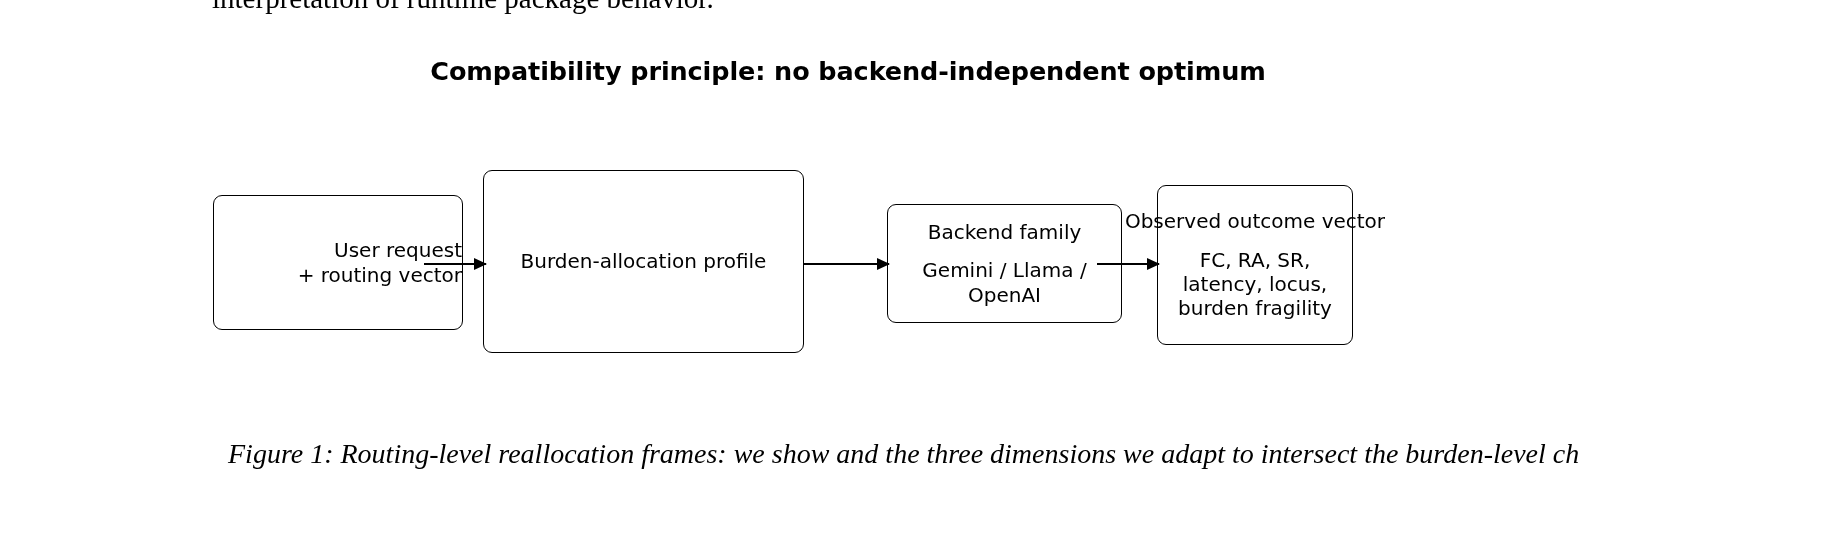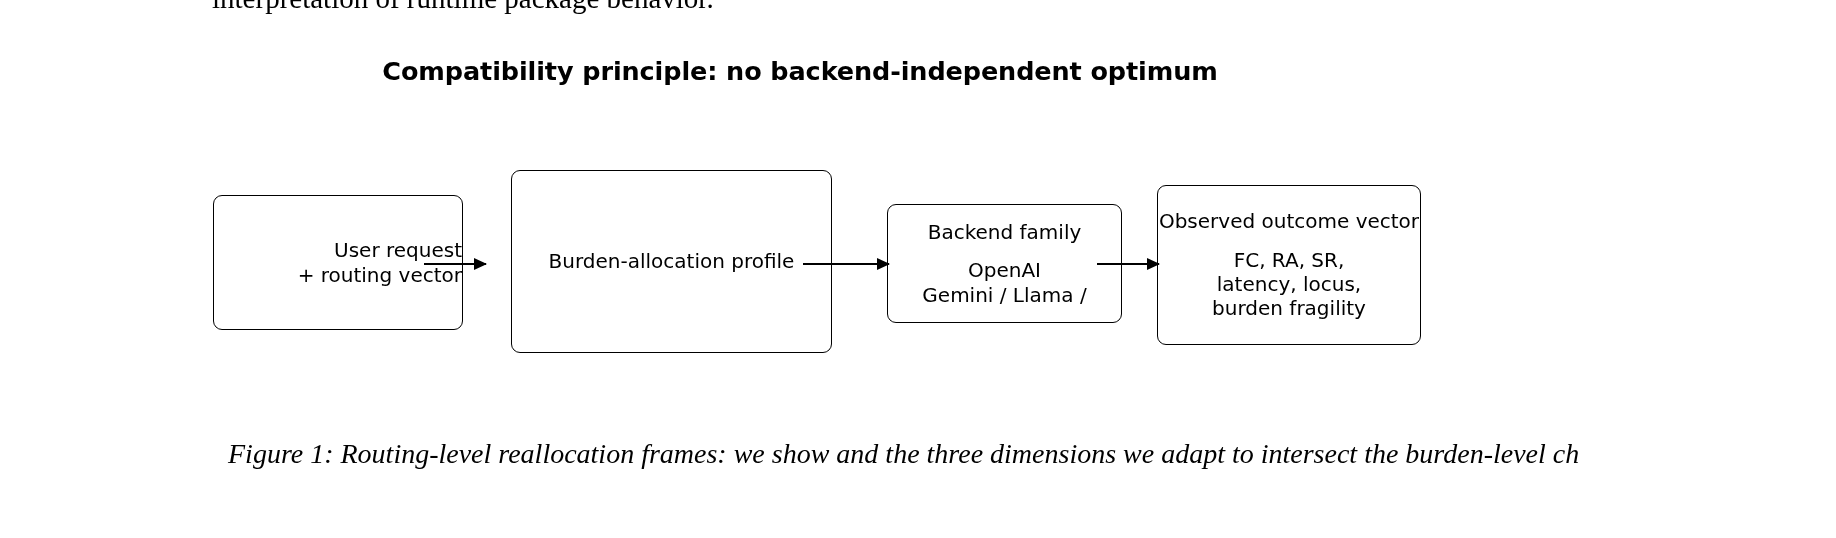--- a/index.html
+++ b/index.html
@@ -32,20 +32,21 @@
     position: absolute;
     left: 0;
     top: 56px;
     width: 1600px;
     text-align: center;
     font-family: "DejaVu Sans", sans-serif;
     font-weight: bold;
     font-size: 25.5px;
     color: #000;
     letter-spacing: -0.1px;
+    padding-left: 48px;
   }
 
   
   .diagram {
     position: absolute;
     left: 0;
     top: 0;
     width: 1836px;
     height: 538px;
   }
@@ -76,35 +77,35 @@
 
   
   #node-user-request {
     left: 213px;
     top: 195px;
     width: 250px;
     height: 135px;
     align-items: flex-end;
   }
   #node-burden-profile {
-    left: 511px;
+    left: 483px;
     top: 170px;
     width: 321px;
     height: 183px;
   }
   #node-backend-family {
     left: 887px;
     top: 204px;
     width: 235px;
     height: 119px;
   }
   #node-outcome-vector {
     left: 1157px;
     top: 185px;
-    width: 264px;
+    width: 196px;
     height: 160px;
     text-align: center;
   }
 
   
   .arrow {
     position: absolute;
     height: 2px;
     background: #000;
   }
@@ -147,22 +148,22 @@
     <div class="title-line">+ routing vector</div>
   </div>
 
   <div class="node" id="node-burden-profile">
     <div class="title-line">Burden-allocation profile</div>
   </div>
 
   <div class="node" id="node-backend-family">
     <div class="title-line">Backend family</div>
     <div class="sub">
+      <div>Gemini / Llama /</div>
       <div>OpenAI</div>
-      <div>Gemini / Llama /</div>
     </div>
   </div>
 
   <div class="node" id="node-outcome-vector">
     <div class="title-line">Observed outcome vector</div>
     <div class="sub">
       <div>FC, RA, SR,</div>
       <div>latency, locus,</div>
       <div>burden fragility</div>
     </div>

